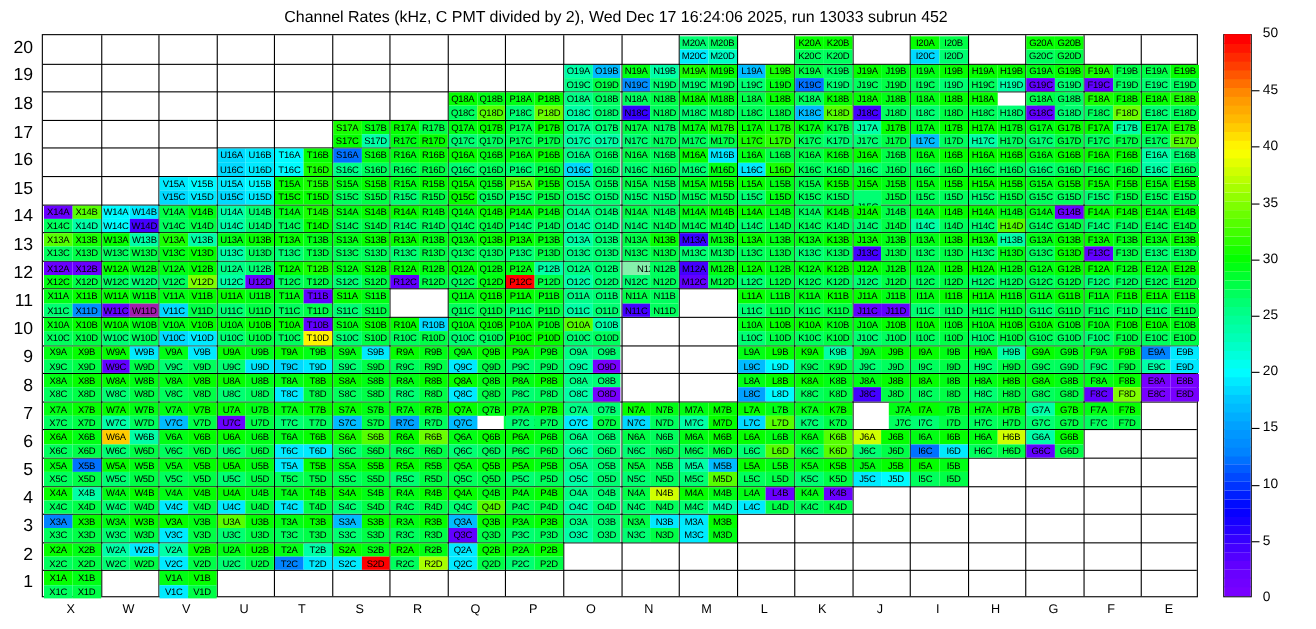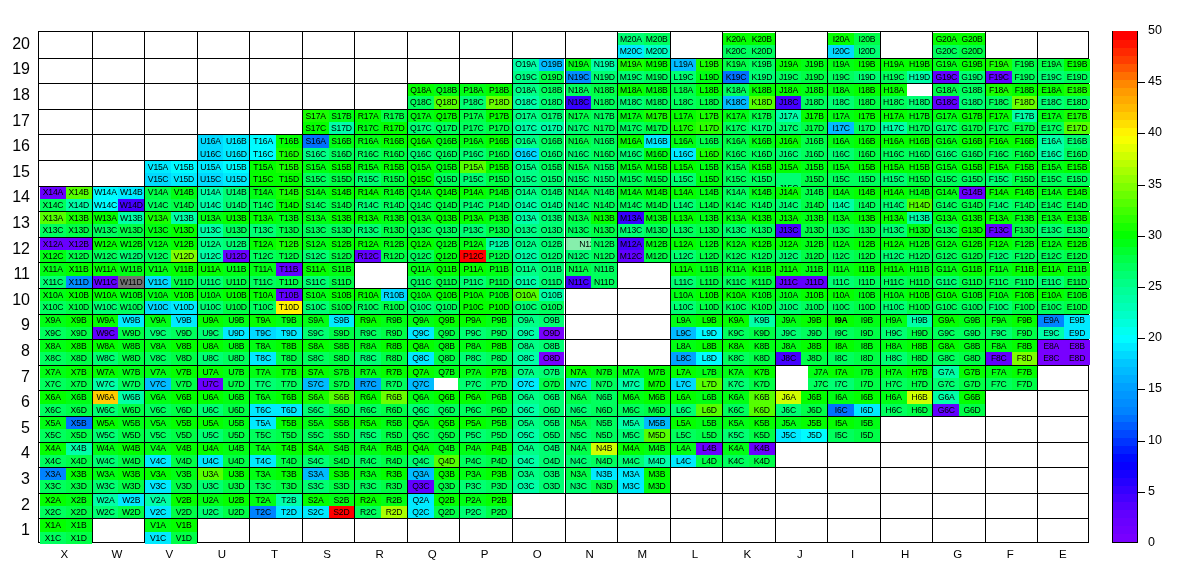--- a/index.html
+++ b/index.html
@@ -31,20 +31,21 @@
         border:1px solid #000;box-sizing:border-box;}
   .cseg{position:absolute;left:0;right:0;}
   #cticks{position:absolute;left:1112px;top:31px;width:70px;height:512px;}
   .ctick{position:absolute;left:26px;width:7px;height:1px;background:#000;}
   .clab{position:absolute;left:36px;font-size:12.5px;color:#000;line-height:10px;}
 </style>
 </head>
 <body>
 
 <div id="root">
+  <div id="title">Channel Rates (kHz, C PMT divided by 2), Wed Dec 17 16:24:06 2025, run 13033 subrun 452</div>
 
   <div id="ylabs">
       <div class="ylabrow" style="top: 6.8px;">20</div>
       <div class="ylabrow" style="top: 32.4px;">19</div>
       <div class="ylabrow" style="top: 58px;">18</div>
       <div class="ylabrow" style="top: 83.6px;">17</div>
       <div class="ylabrow" style="top: 109.2px;">16</div>
       <div class="ylabrow" style="top: 134.8px;">15</div>
       <div class="ylabrow" style="top: 160.4px;">14</div>
       <div class="ylabrow" style="top: 186px;">13</div>
@@ -932,21 +933,21 @@
       <div class="cellgrp" style="left: 1px; top: 231.4px; width: 51.55px; height: 24.6px;">
         <div class="sub" title="X11A = 29 kHz" style="left: 0px; top: 0px; width: 25.775px; height: 12.3px; background: rgb(0, 255, 20); color: rgb(0, 0, 0);">X11A</div>
         <div class="sub" title="X11B = 30 kHz" style="left: 25.775px; top: 0px; width: 25.775px; height: 12.3px; background: rgb(4, 255, 0); color: rgb(0, 0, 0);">X11B</div>
         <div class="sub" title="X11C = 26 kHz" style="left: 0px; top: 12.3px; width: 25.775px; height: 12.3px; background: rgb(0, 255, 114); color: rgb(0, 0, 0);">X11C</div>
         <div class="sub" title="X11D = 14 kHz" style="left: 25.775px; top: 12.3px; width: 25.775px; height: 12.3px; background: rgb(0, 141, 255); color: rgb(0, 0, 0);">X11D</div>
       </div>
       <div class="cellgrp" style="left: 53.55px; top: 231.4px; width: 51.55px; height: 24.6px;">
         <div class="sub" title="W11A = 30 kHz" style="left: 0px; top: 0px; width: 25.775px; height: 12.3px; background: rgb(4, 255, 0); color: rgb(0, 0, 0);">W11A</div>
         <div class="sub" title="W11B = 29 kHz" style="left: 25.775px; top: 0px; width: 25.775px; height: 12.3px; background: rgb(0, 255, 20); color: rgb(0, 0, 0);">W11B</div>
         <div class="sub" title="W11C = 3 kHz" style="left: 0px; top: 12.3px; width: 25.775px; height: 12.3px; background: rgb(97, 0, 255); color: rgb(0, 0, 0);">W11C</div>
-        <div class="sub" title="W11D = 3 kHz" style="left: 25.775px; top: 12.3px; width: 25.775px; height: 12.3px; background: #737373; color: rgb(0, 0, 0); text-align: center;">W11D</div>
+        <div class="sub" title="W11D = 3 kHz" style="left: 25.775px; top: 12.3px; width: 25.775px; height: 12.3px; background: #a21caf; color: rgb(0, 0, 0); text-align: center;">W11D</div>
       </div>
       <div class="cellgrp" style="left: 106.1px; top: 231.4px; width: 51.55px; height: 24.6px;">
         <div class="sub" title="V11A = 29 kHz" style="left: 0px; top: 0px; width: 25.775px; height: 12.3px; background: rgb(0, 255, 20); color: rgb(0, 0, 0);">V11A</div>
         <div class="sub" title="V11B = 30 kHz" style="left: 25.775px; top: 0px; width: 25.775px; height: 12.3px; background: rgb(4, 255, 0); color: rgb(0, 0, 0);">V11B</div>
         <div class="sub" title="V11C = 18 kHz" style="left: 0px; top: 12.3px; width: 25.775px; height: 12.3px; background: rgb(0, 217, 255); color: rgb(0, 0, 0);">V11C</div>
         <div class="sub" title="V11D = 28 kHz" style="left: 25.775px; top: 12.3px; width: 25.775px; height: 12.3px; background: rgb(0, 255, 71); color: rgb(0, 0, 0);">V11D</div>
       </div>
       <div class="cellgrp" style="left: 158.65px; top: 231.4px; width: 51.55px; height: 24.6px;">
         <div class="sub" title="U11A = 30 kHz" style="left: 0px; top: 0px; width: 25.775px; height: 12.3px; background: rgb(4, 255, 0); color: rgb(0, 0, 0);">U11A</div>
         <div class="sub" title="U11B = 29 kHz" style="left: 25.775px; top: 0px; width: 25.775px; height: 12.3px; background: rgb(0, 255, 20); color: rgb(0, 0, 0);">U11B</div>
@@ -1217,21 +1218,21 @@
         <div class="sub" title="K9C = 27 kHz" style="left: 0px; top: 12.3px; width: 25.775px; height: 12.3px; background: rgb(0, 255, 93); color: rgb(0, 0, 0);">K9C</div>
         <div class="sub" title="K9D = 28 kHz" style="left: 25.775px; top: 12.3px; width: 25.775px; height: 12.3px; background: rgb(0, 255, 71); color: rgb(0, 0, 0);">K9D</div>
       </div>
       <div class="cellgrp" style="left: 736.7px; top: 282.6px; width: 51.55px; height: 24.6px;">
         <div class="sub" title="J9A = 29 kHz" style="left: 0px; top: 0px; width: 25.775px; height: 12.3px; background: rgb(0, 255, 20); color: rgb(0, 0, 0);">J9A</div>
         <div class="sub" title="J9B = 30 kHz" style="left: 25.775px; top: 0px; width: 25.775px; height: 12.3px; background: rgb(4, 255, 0); color: rgb(0, 0, 0);">J9B</div>
         <div class="sub" title="J9C = 26 kHz" style="left: 0px; top: 12.3px; width: 25.775px; height: 12.3px; background: rgb(0, 255, 114); color: rgb(0, 0, 0);">J9C</div>
         <div class="sub" title="J9D = 27 kHz" style="left: 25.775px; top: 12.3px; width: 25.775px; height: 12.3px; background: rgb(0, 255, 93); color: rgb(0, 0, 0);">J9D</div>
       </div>
       <div class="cellgrp" style="left: 789.25px; top: 282.6px; width: 51.55px; height: 24.6px;">
-        <div class="sub" title="I9A = 30 kHz" style="left: 0px; top: 0px; width: 25.775px; height: 12.3px; background: rgb(4, 255, 0); color: rgb(0, 0, 0); font-weight: bold;">I9A</div>
+        <div class="sub" title="I9A = 30 kHz" style="left: 0px; top: 0px; width: 25.775px; height: 12.3px; background: rgb(4, 255, 0); color: rgb(0, 0, 0);">I9A</div>
         <div class="sub" title="I9B = 29 kHz" style="left: 25.775px; top: 0px; width: 25.775px; height: 12.3px; background: rgb(0, 255, 20); color: rgb(0, 0, 0);">I9B</div>
         <div class="sub" title="I9C = 27 kHz" style="left: 0px; top: 12.3px; width: 25.775px; height: 12.3px; background: rgb(0, 255, 93); color: rgb(0, 0, 0);">I9C</div>
         <div class="sub" title="I9D = 28 kHz" style="left: 25.775px; top: 12.3px; width: 25.775px; height: 12.3px; background: rgb(0, 255, 71); color: rgb(0, 0, 0);">I9D</div>
       </div>
       <div class="cellgrp" style="left: 841.8px; top: 282.6px; width: 51.55px; height: 24.6px;">
         <div class="sub" title="H9A = 29 kHz" style="left: 0px; top: 0px; width: 25.775px; height: 12.3px; background: rgb(0, 255, 20); color: rgb(0, 0, 0);">H9A</div>
         <div class="sub" title="H9B = 24 kHz" style="left: 25.775px; top: 0px; width: 25.775px; height: 12.3px; background: rgb(0, 255, 167); color: rgb(0, 0, 0);">H9B</div>
         <div class="sub" title="H9C = 26 kHz" style="left: 0px; top: 12.3px; width: 25.775px; height: 12.3px; background: rgb(0, 255, 114); color: rgb(0, 0, 0);">H9C</div>
         <div class="sub" title="H9D = 28 kHz" style="left: 25.775px; top: 12.3px; width: 25.775px; height: 12.3px; background: rgb(0, 255, 71); color: rgb(0, 0, 0);">H9D</div>
       </div>

